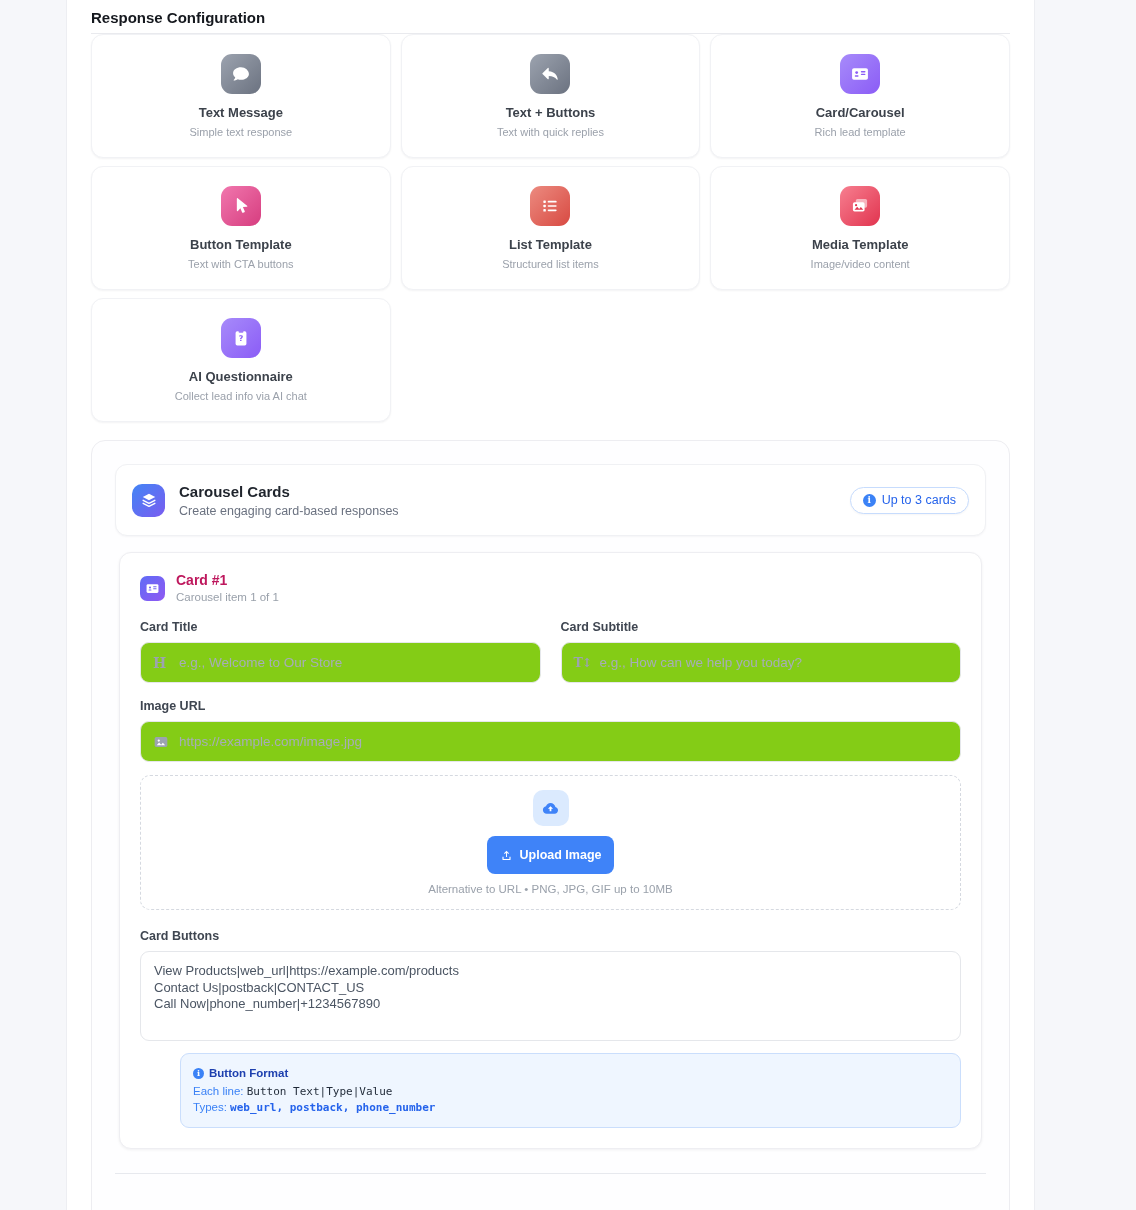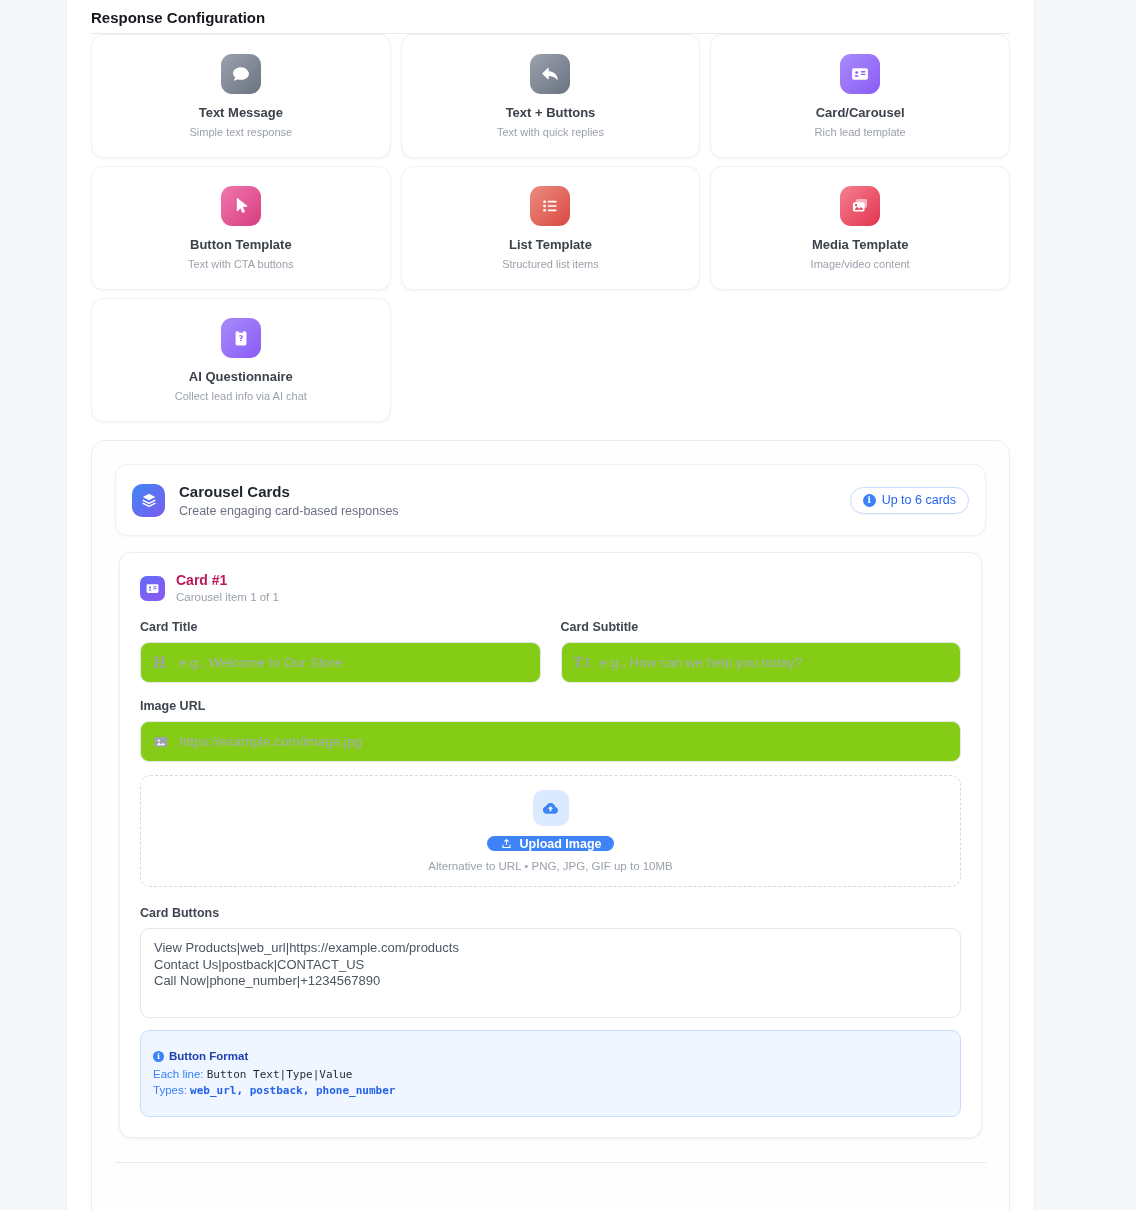--- a/index.html
+++ b/index.html
@@ -85,34 +85,34 @@
   .icon-textheight::after { content:"T\2195"; font-family:"DejaVu Serif",serif; font-weight:700; font-size:12.5px; color:#9ca3af; line-height:1; letter-spacing:-1px; }
 
   .field-image { margin-top:17px; }
 
   .upload-zone {
     margin-top:13px; border:1px dashed #d5d9e0; border-radius:10px;
     display:flex; flex-direction:column; align-items:center; padding:14px 0 13px;
   }
   .upload-tile { width:36px; height:36px; border-radius:10px; background:#dbeafe; display:flex; align-items:center; justify-content:center; }
   .upload-btn {
-    margin-top:10px; display:flex; align-items:center; gap:7px; height:15px; padding:0 13px;
+    margin-top:10px; display:flex; align-items:center; gap:7px; height:38px; padding:0 13px;
     background:#3f83f8; border:none; border-radius:8px; color:#fff;
     font-size:12.5px; font-weight:600; font-family:inherit; cursor:pointer;
   }
   .upload-hint { margin-top:9px; font-size:11.5px; line-height:13px; color:#9aa1ab; }
 
   .label-buttons { margin-top:20px; }
   .buttons-textarea {
     width:100%; height:90px; border:1px solid #e5e7eb; border-radius:9px;
     padding:11px 13px; font-size:13px; line-height:16.5px; color:#4b5563;
     font-family:"Liberation Sans",sans-serif; resize:none; outline:none; display:block;
   }
 
-  .info-box { margin-top:12px; background:#eff6ff; border:1px solid #cadefc; border-radius:9px; padding:19px 12px; }
+  .info-box { margin-top:12px; background:#eff6ff; border:1px solid #cadefc; border-radius:9px; padding:13px 12px;margin-left:40px; }
   .ib-title { display:flex; align-items:center; gap:5px; font-size:11.5px; line-height:12px; font-weight:700; color:#1e40af; }
   .ib-line { margin-top:6px; font-size:11.5px; line-height:13px; color:#3b82f6; }
   .ib-line + .ib-line { margin-top:3px; }
   .ib-code { font-family:"DejaVu Sans Mono",monospace; font-size:11px; color:#1f2937; }
   .ib-types { font-family:"DejaVu Sans Mono",monospace; font-size:11px; color:#2563eb; font-weight:700; }
 
   .bottom-divider { margin-top:24px; height:1px; background:#e7e9ee; }
 </style>
 </head>
 <body>
@@ -221,21 +221,21 @@
             <path d="M4.2 12.4l7.8 4 7.8-4" stroke="#fff" stroke-width="1.9" fill="none" stroke-linecap="round" stroke-linejoin="round"></path>
             <path d="M4.2 16.4l7.8 4 7.8-4" stroke="#fff" stroke-width="1.9" fill="none" stroke-linecap="round" stroke-linejoin="round"></path>
           </svg>
         </div>
         <div>
           <div class="ch-title">Carousel Cards</div>
           <div class="ch-sub">Create engaging card-based responses</div>
         </div>
         <div class="badge">
           <span class="info-dot"></span>
-          <span>Up to 6 cards</span>
+          <span>Up to 3 cards</span>
         </div>
       </div>
 
       <div class="card-editor">
 
         <div class="ce-header">
           <div class="ce-icon grad-indigo">
             <svg width="15" height="15" viewBox="0 0 24 24">
               <rect x="2.5" y="5" width="19" height="14" rx="2.2" fill="#fff"></rect>
               <circle cx="8" cy="10.3" r="1.7" fill="#7466f0"></circle>

